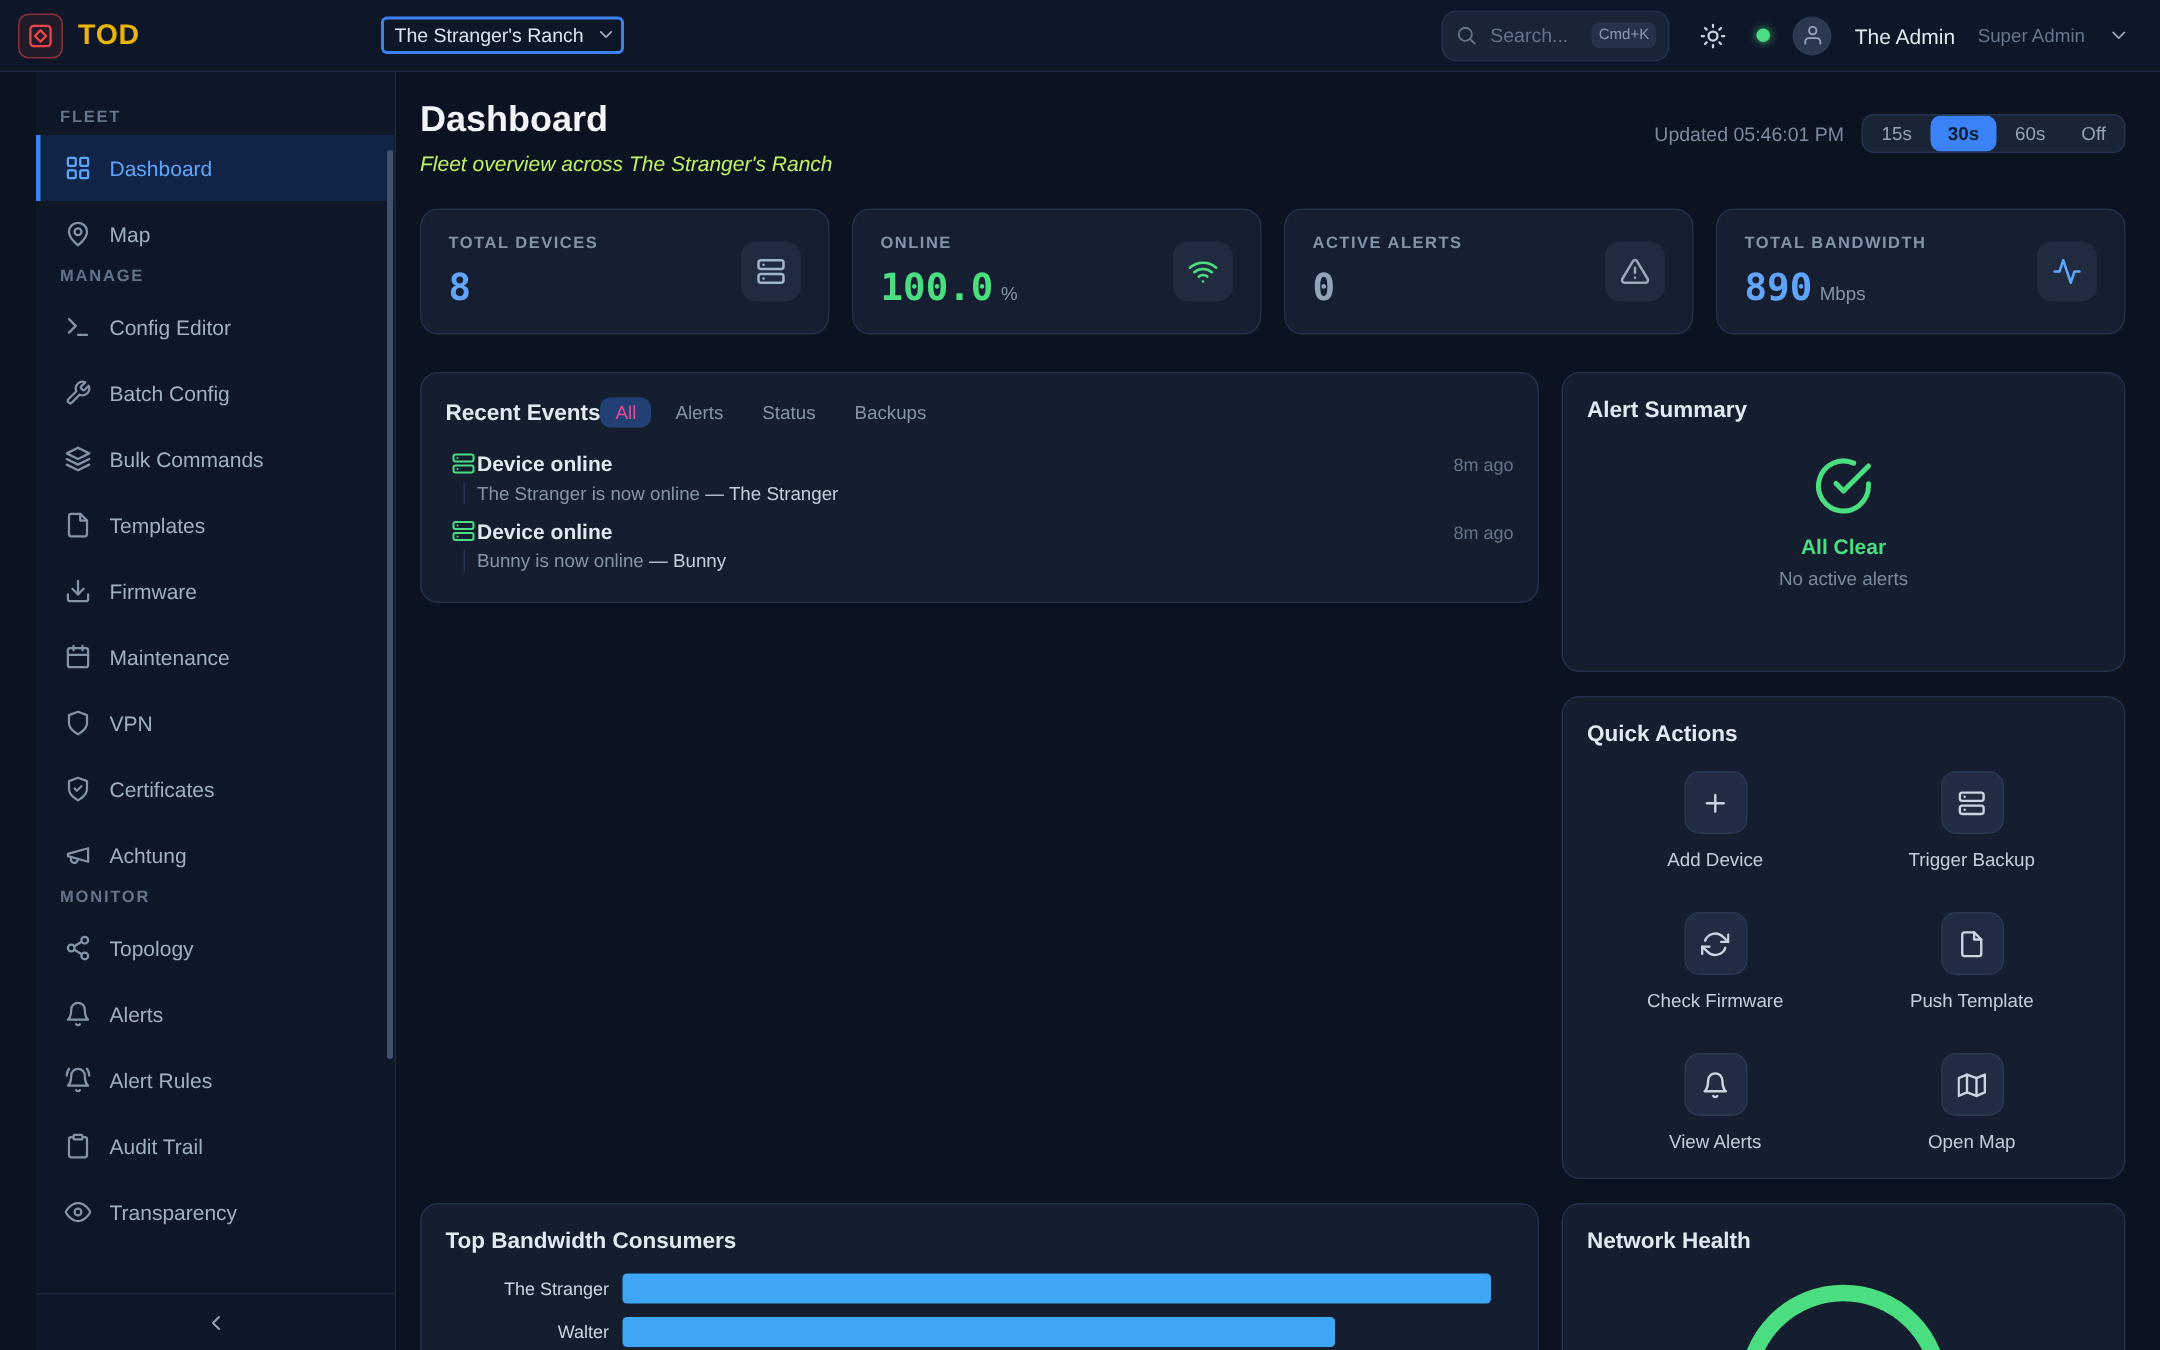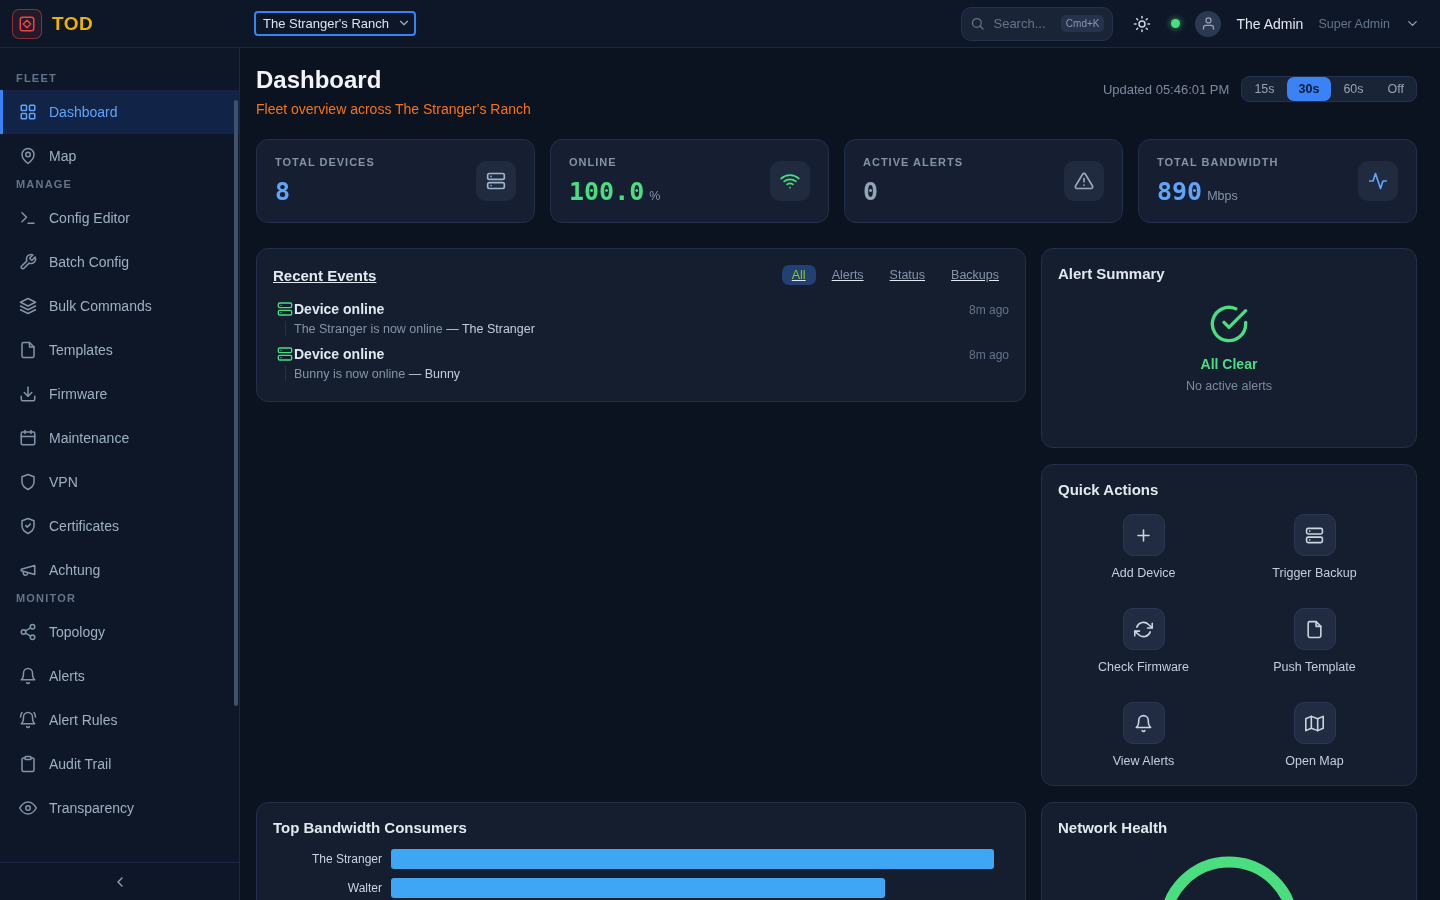--- a/index.html
+++ b/index.html
@@ -36,21 +36,21 @@
   .icon-btn { width:28px; height:28px; display:flex; align-items:center; justify-content:center;
     background:transparent; border:none; color:#cbd5e1; cursor:pointer; }
   .status-dot { width:9px; height:9px; border-radius:50%; background:#4ade80; box-shadow:0 0 6px rgba(74,222,128,.8); }
   .avatar { width:26px; height:26px; border-radius:50%; background:#2b3850; display:flex; align-items:center; justify-content:center; color:#94a3b8; }
   .avatar .ic { width:15px; height:15px; }
   .user-name { font-size:14px; color:#e2e8f0; }
   .user-role { font-size:12.5px; color:#64748b; }
   .user-chev { color:#94a3b8; }
 
   
-  .shell { display:flex; height:852px; }
+  .shell { display:flex; height:852px;padding-left:24px; }
 
   
   .sidebar { width:240px; flex:none; background:#0e1728; border-right:1px solid #1b2840;
     position:relative; display:flex; flex-direction:column; }
   .nav-scroll { flex:1; overflow:hidden; padding-top:24px; }
   .nav-section-label { font-size:11px; font-weight:bold; letter-spacing:1.2px; color:#64748b;
     padding:0 16px; margin-bottom:6px; }
   .nav-section + .nav-section { }
   .nav-item { height:44px; display:flex; align-items:center; gap:12px; padding:0 16px;
     color:#9fb0c3; font-size:14px; cursor:pointer; border-left:3px solid transparent; }
@@ -58,21 +58,21 @@
   .nav-item.active { background:rgba(37,99,235,.16); border-left-color:#3b82f6; color:#60a5fa; }
   .nav-item.active .ic { color:#60a5fa; }
   .sb-scrollthumb { position:absolute; top:52px; right:1px; width:4px; height:606px; background:#41506b; border-radius:2px; }
   .sidebar-footer { height:38px; flex:none; border-top:1px solid #1b2840; display:flex; align-items:center; justify-content:center; color:#94a3b8; cursor:pointer; }
   .sidebar-footer .ic { width:16px; height:16px; }
 
   
   .main { flex:1; overflow:hidden; padding:18px 23px 0 16px; }
   .page-head { display:flex; align-items:flex-start; justify-content:space-between; }
   .page-title { font-size:24px; font-weight:bold; color:#f1f5f9; }
-  .page-sub { font-size:14px; color:#f97316; margin-top:7px; }
+  .page-sub { font-size:14px; color:#bef264; margin-top:7px;font-style:italic; }
   .head-right { display:flex; align-items:center; gap:12px; margin-top:10px; }
   .updated-text { font-size:13px; color:#7c8a9e; }
   .seg { display:flex; background:#1a2437; border:1px solid #243250; border-radius:8px; overflow:hidden; }
   .seg button { border:none; background:transparent; color:#94a3b8; font-size:12.5px; font-family:inherit;
     padding:5px 12px; cursor:pointer; }
   .seg button.active { background:#3b82f6; color:#0d1b31; border-radius:7px; font-weight:bold; }
 
   
   .stats-row { display:grid; grid-template-columns:repeat(4,1fr); gap:15px; margin-top:22px; }
   .stat-card { background:#151f31; border:1px solid #223049; border-radius:12px; height:84px;
@@ -87,24 +87,24 @@
   .stat-icon-box .ic { width:20px; height:20px; }
   .i-steel { color:#9fb3cc; } .i-green { color:#4ade80; } .i-gray { color:#9aa7b8; } .i-blue { color:#60a5fa; }
 
   
   .content-grid { display:grid; grid-template-columns:1fr 376px; grid-template-rows:538px 300px;
     gap:16px 15px; margin-top:25px; }
   .card { background:#141e2f; border:1px solid #223049; border-radius:12px; padding:16px; }
   .card-title { font-size:15px; font-weight:bold; color:#e2e8f0; }
 
   .recent-events { grid-column:1; grid-row:1; align-self:start; }
-  .re-head { display:flex; align-items:center; justify-content:space-between;text-decoration:underline; }
+  .re-head { display:flex; align-items:center; justify-content:flex-start; }
   .chips { display:flex; align-items:center; gap:6px; }
   .chip { font-size:12.5px; color:#8494a8; padding:3px 10px; border-radius:7px; border:none; background:transparent; font-family:inherit; cursor:pointer; }
-  .chip.active { background:rgba(59,130,246,.35); color:#84cc16; }
+  .chip.active { background:rgba(59,130,246,.35); color:#ec4899; }
   .events { margin-top:10px; }
   .event { display:flex; gap:1px; padding:6px 0 4px 4px; }
   .event-rail { display:flex; flex-direction:column; align-items:center; }
   .event-rail .ic { width:16px; height:16px; color:#4ade80; }
   .event-line { width:1px; flex:1; background:#243250; margin-top:4px; min-height:14px; }
   .event-body { flex:1; }
   .event-title { font-size:14px; font-weight:bold; color:#e2e8f0; }
   .event-desc { font-size:12.5px; color:#8494a8; margin-top:5px; }
   .event-device { color:#c3cedb; }
   .event-time { font-size:12px; color:#64748b; padding-top:2px; }

